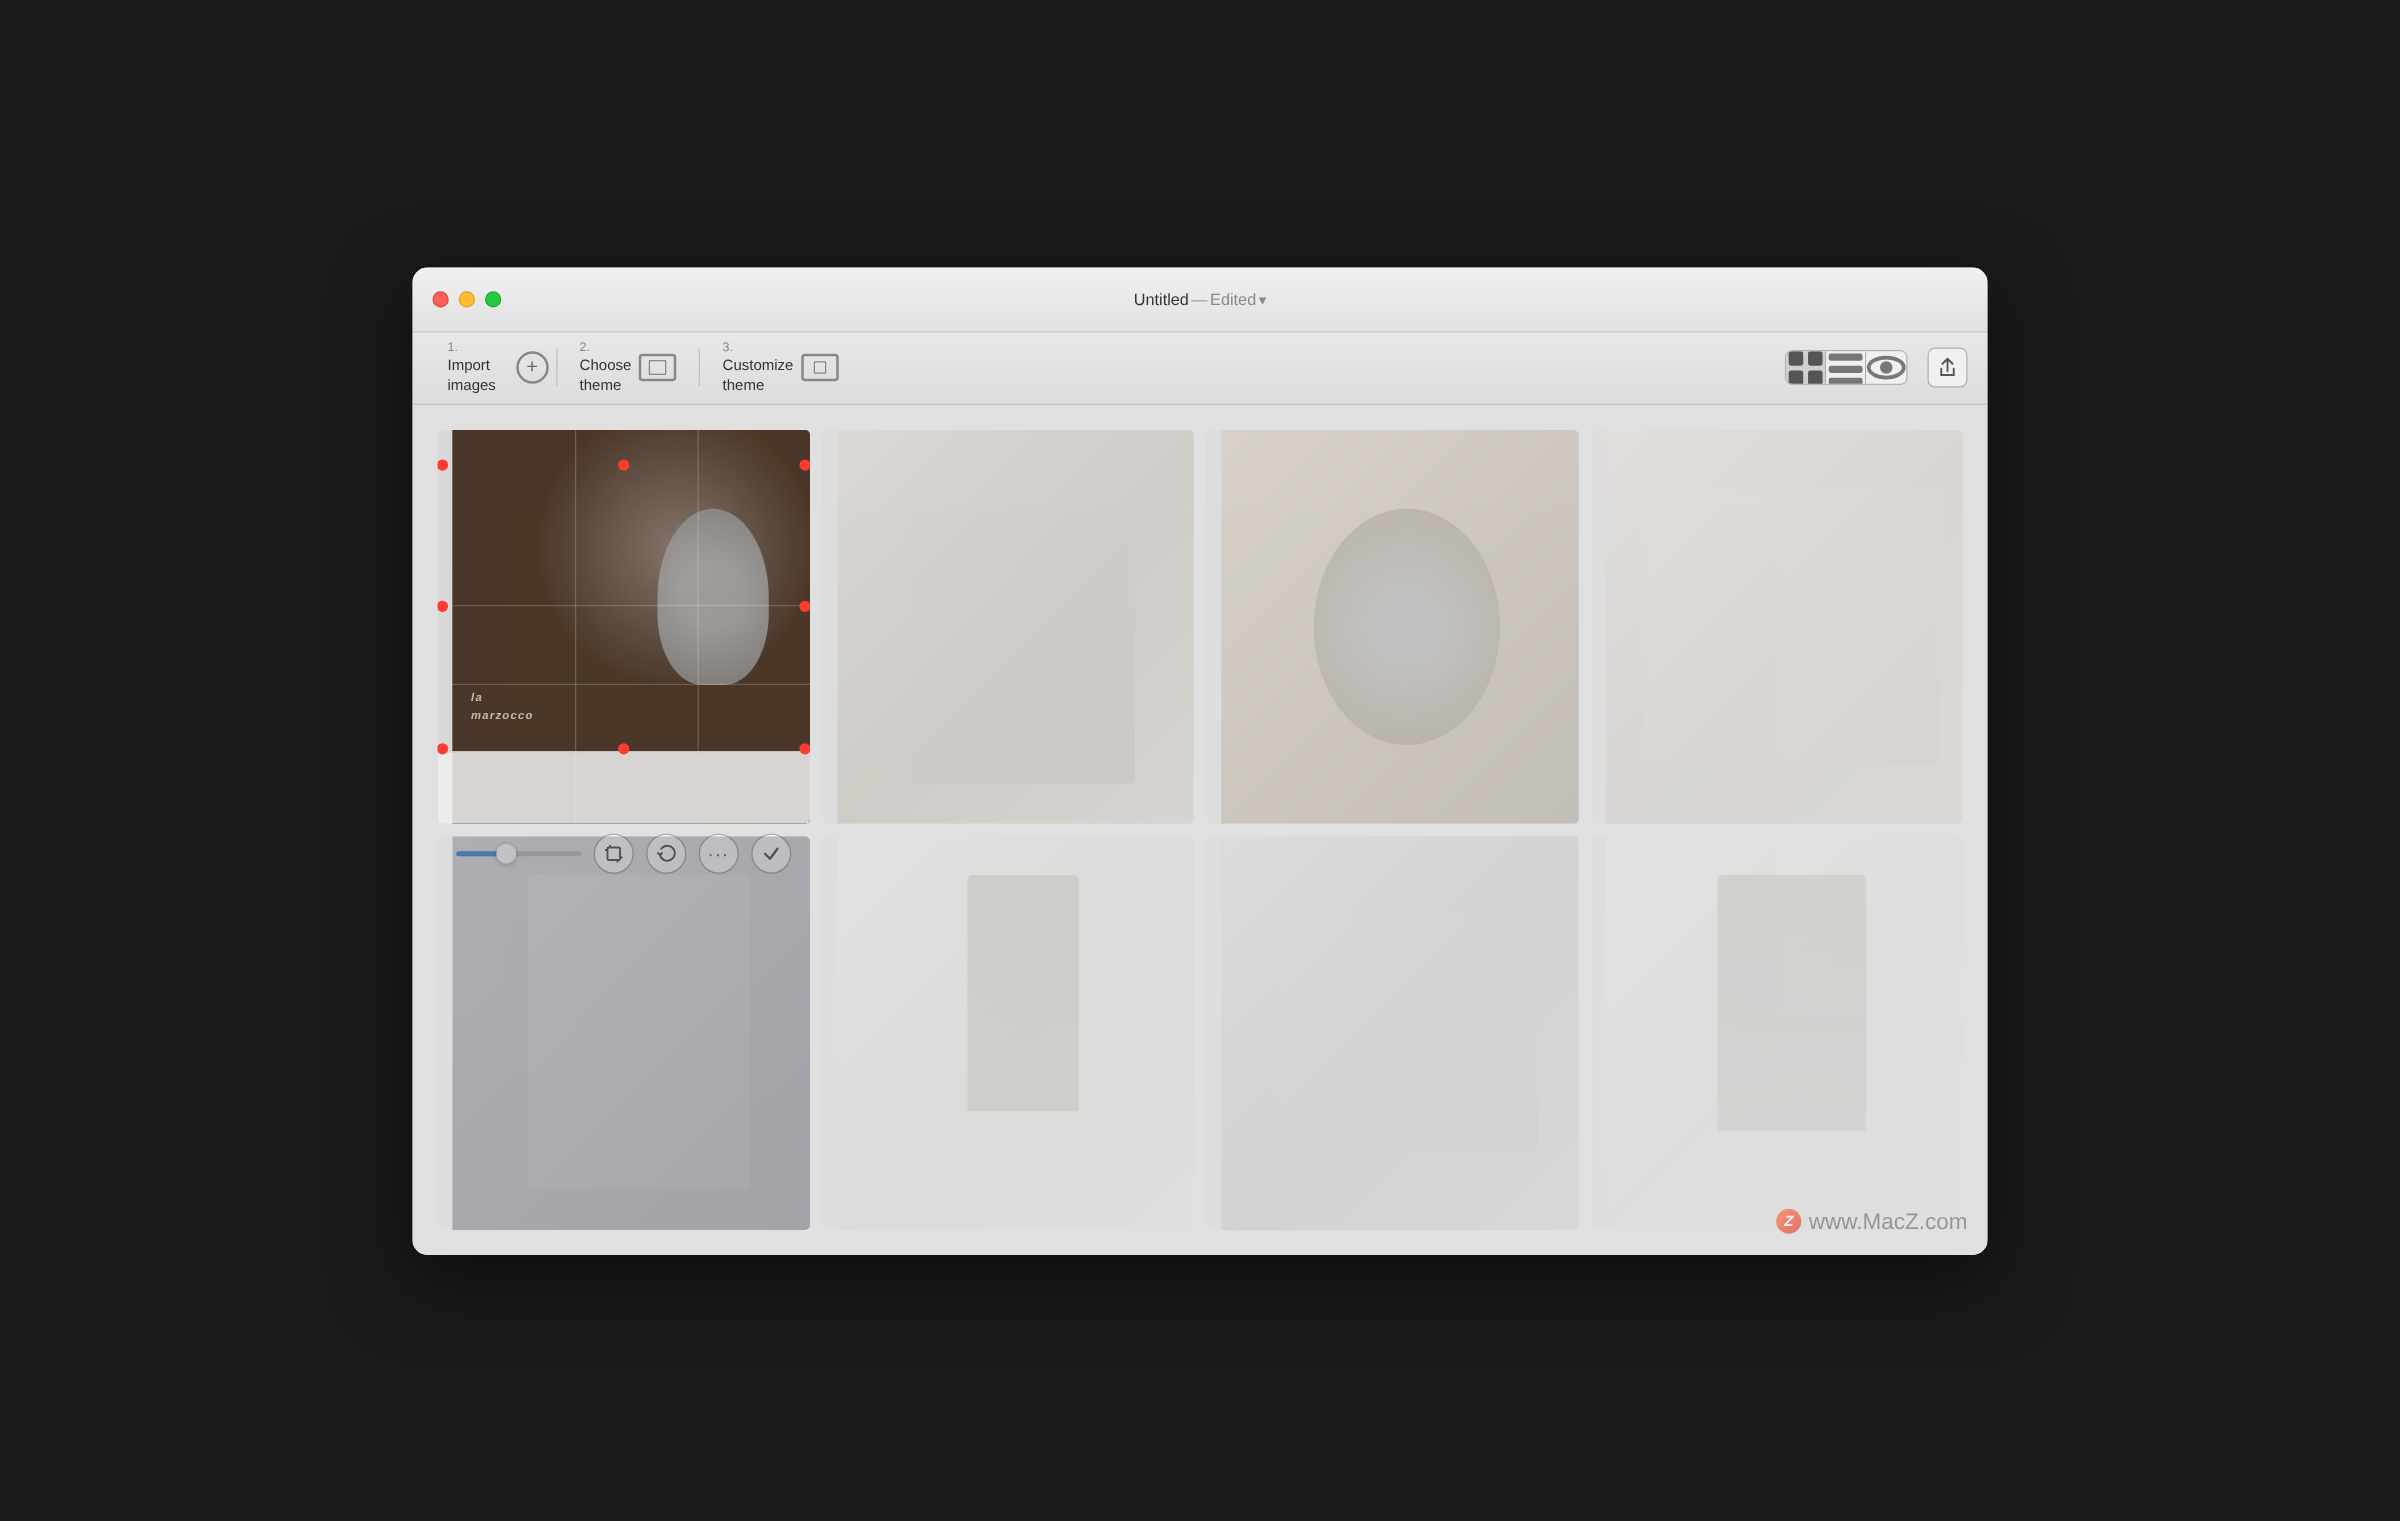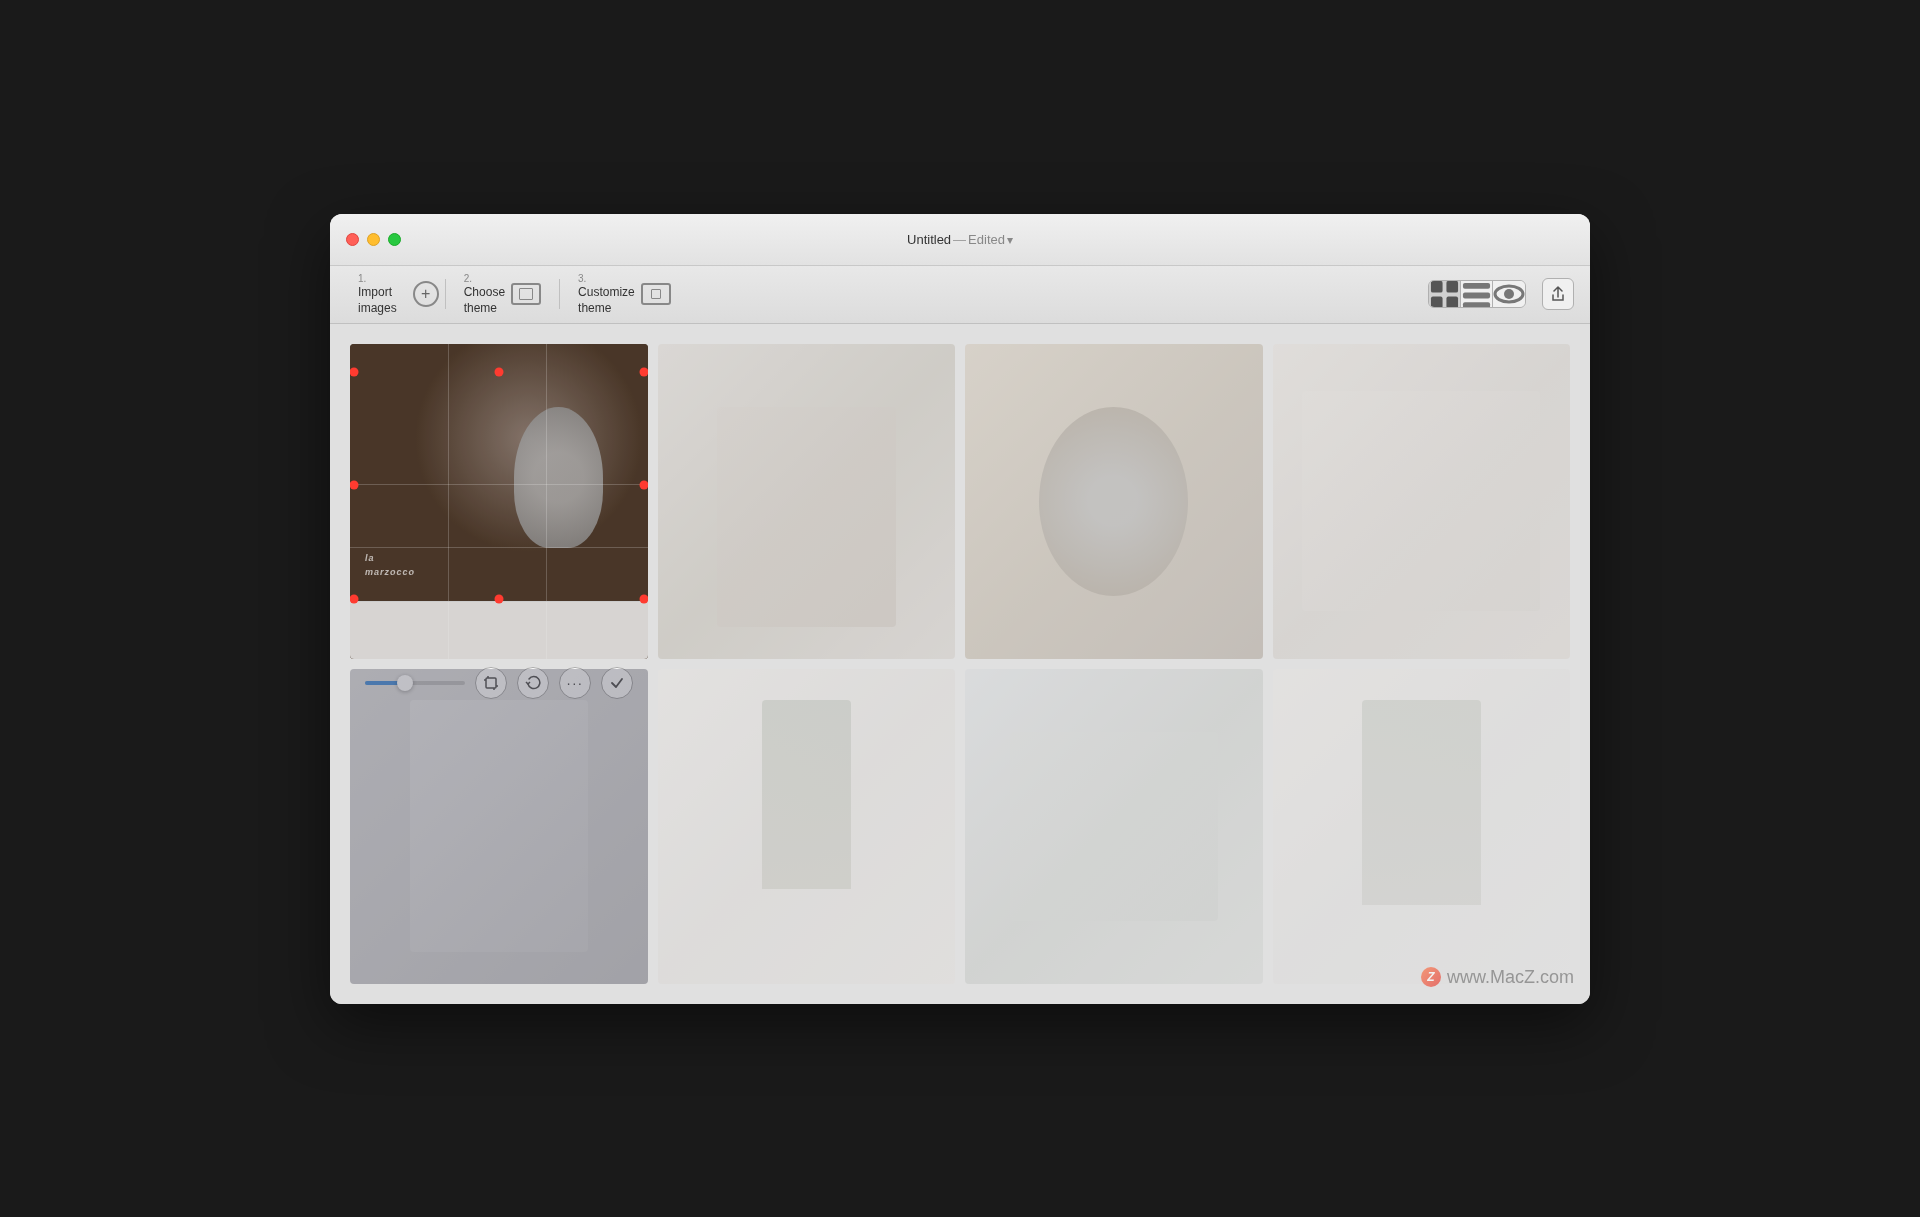--- a/index.html
+++ b/index.html
@@ -199,20 +199,21 @@
       width: 100%;
       height: 100%;
       position: relative;
       overflow: hidden;
     }
     
     .img-placeholder {
       width: 100%;
       height: 100%;
       position: relative;
+      margin-left: 12px;
     }
     
     .img-coffee-tamper {
       background: #4a3728;
       position: relative;
       overflow: hidden;
     }
     .img-coffee-tamper::before {
       content: '';
       position: absolute;

